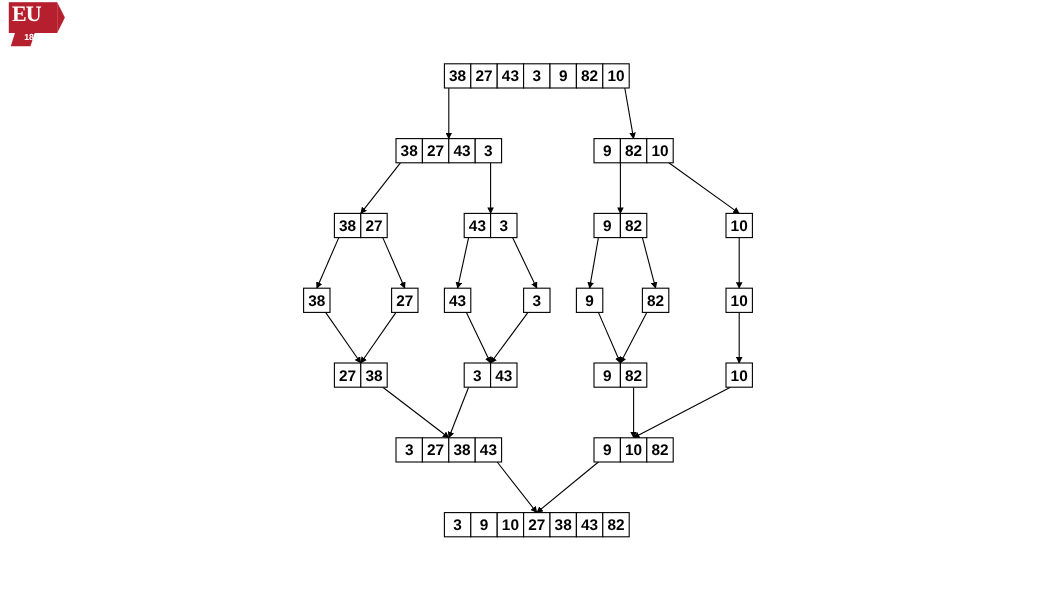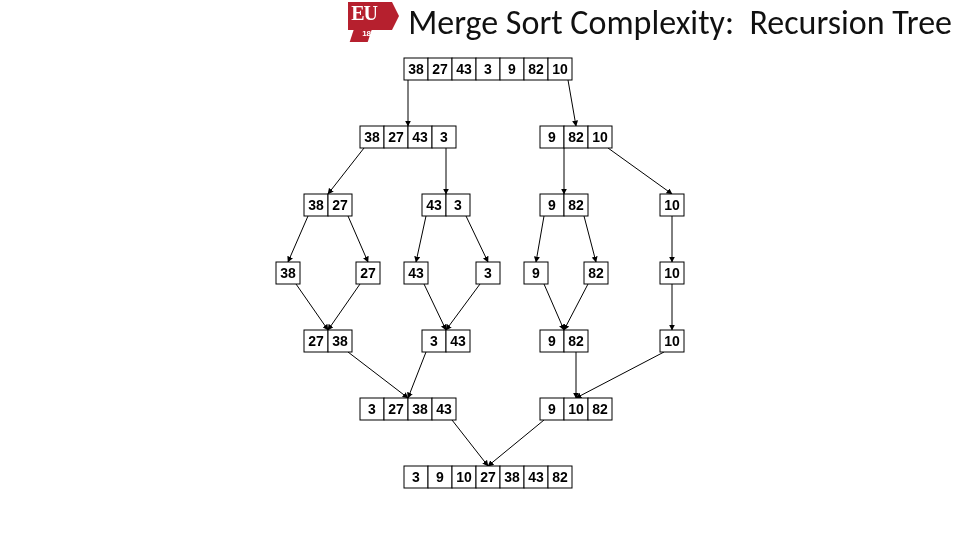--- a/index.html
+++ b/index.html
@@ -8,21 +8,20 @@
     width: 960px;
     height: 540px;
     background: #fff;
     font-family: Calibri, "Segoe UI", Arial, sans-serif;
     color: #000;
   }
   .header {
     display: flex;
     align-items: center;
     padding: 2px 8px 0 8px;
-    justify-content: flex-end;
   }
   .logo {
     position: relative;
     width: 54px;
     height: 42px;
     margin-right: 6px;
     flex: none;
   }
   .logo-flag {
     position: absolute;
@@ -91,21 +90,20 @@
 </head>
 <body>
 
 <div class="header">
   <div class="logo">
     <div class="logo-flag"></div>
     <div class="logo-tail"></div>
     <span class="logo-eu">EU</span>
     <span class="logo-year">1857</span>
   </div>
-  <div class="title">Merge Sort Complexity:  Recursion Tree</div>
 </div>
 
 <div class="diagram-wrap">
   <svg id="tree-svg" width="620" height="470" viewBox="0 0 620 470">
     <defs>
       <marker id="arrow" viewBox="0 0 10 10" refX="9" refY="5" markerWidth="6" markerHeight="6" orient="auto-start-reverse">
         <path d="M 0 0 L 10 5 L 0 10 z" fill="#000"></path>
       </marker>
     </defs>
     <g id="edges-layer">

